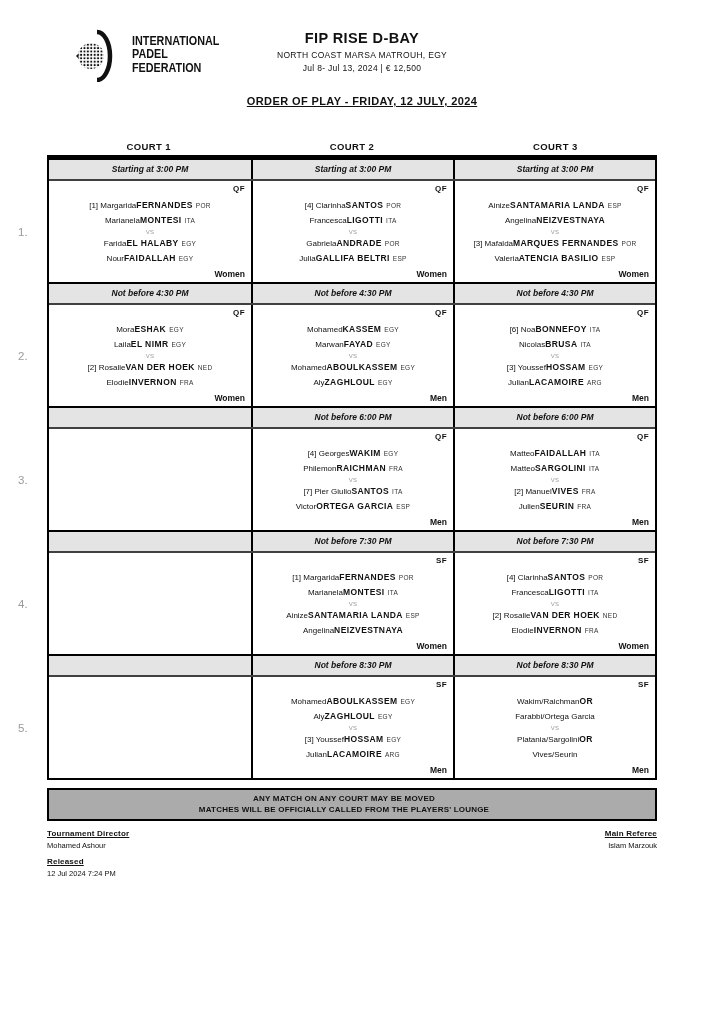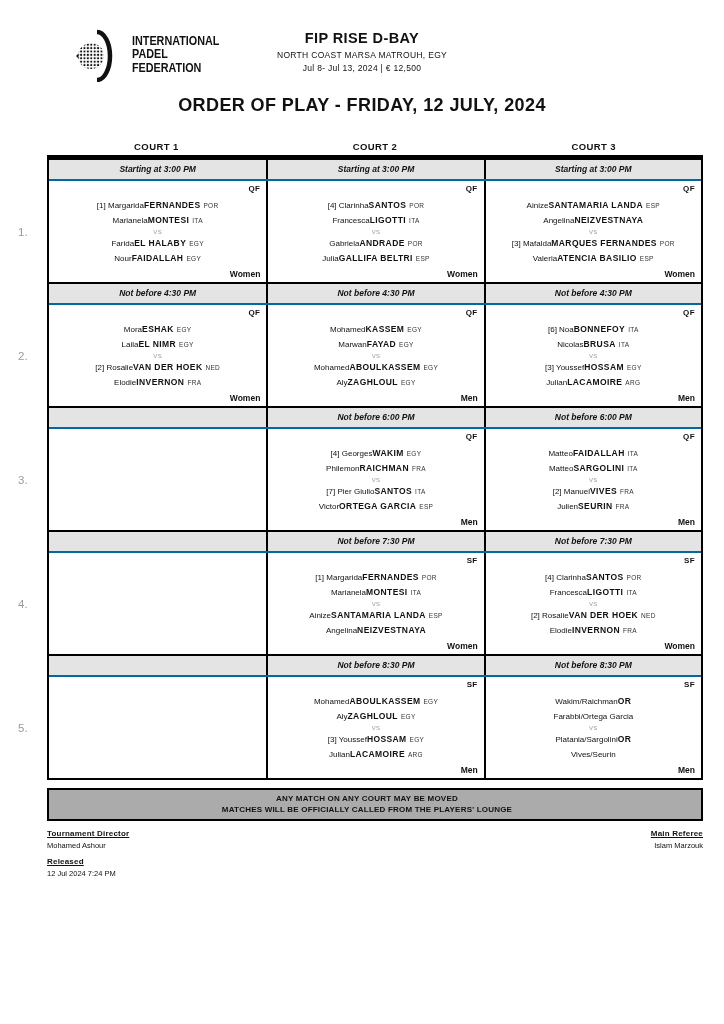--- a/index.html
+++ b/index.html
@@ -9,26 +9,26 @@
     font-family:"Liberation Sans", sans-serif;
     overflow:hidden;
   }
   
   .logo { position:absolute; left:76px; top:26px; display:flex; align-items:center; gap:16px; }
   .logo-text { font-weight:bold; font-size:13.5px; line-height:0.98; transform:scaleX(0.8); transform-origin:left center; letter-spacing:0; }
   .title-block { position:absolute; top:30px; left:0; width:100%; text-align:center; }
   .event-title { font-size:14.5px; font-weight:bold; letter-spacing:0.4px; }
   .event-subtitle { font-size:8.5px; margin-top:4px; letter-spacing:0.3px; }
   .event-dates { font-size:8.5px; margin-top:3px; letter-spacing:0.3px; }
-  .oop-title { position:absolute; top:95px; left:0; width:100%; text-align:center; font-size:18px; font-weight:bold; letter-spacing:0.4px; }
+  .oop-title { position:absolute; top:95px; left:0; width:100%; text-align:center; font-size:11px; font-weight:bold; letter-spacing:0.4px;text-decoration:underline; }
   
-  .content { position:absolute; top:138px; left:47px; width:656px; }
+  .content { position:absolute; top:138px; left:47px; width:610px; }
   .courts { display:grid; grid-template-columns:1fr 1fr 1fr; height:17px; align-items:center; text-align:center; font-weight:bold; font-size:9.5px; letter-spacing:0.4px; }
   .grid { border:2px solid #000; border-top:5px solid #000; }
-  .band-row { display:grid; grid-template-columns:1fr 1fr 1fr; background:#e4e4e4; border-bottom:2px solid #0369a1; height:19px; }
+  .band-row { display:grid; grid-template-columns:1fr 1fr 1fr; background:#e4e4e4; border-bottom:2px solid #404040; height:19px; }
   .band-cell { text-align:center; font-weight:bold; font-style:italic; font-size:8.5px; line-height:19px; }
   .band-cell + .band-cell { border-left:2px solid #000; }
   .match-row { position:relative; display:grid; grid-template-columns:1fr 1fr 1fr; border-bottom:2px solid #000; height:101px; background:#fff; }
   .match-row:last-child { border-bottom:none; }
   .row-num { position:absolute; left:-31px; top:50%; transform:translateY(-50%); color:#9a9a9a; font-size:11.5px; }
   .match-cell { position:relative; display:flex; align-items:center; justify-content:center; }
   .match-cell + .match-cell { border-left:2px solid #000; }
   .round { position:absolute; top:3px; right:6px; font-size:8px; font-weight:bold; letter-spacing:0.4px; }
   .gender { position:absolute; bottom:3px; right:6px; font-size:8.5px; font-weight:bold; }
   .teams { text-align:center; }

